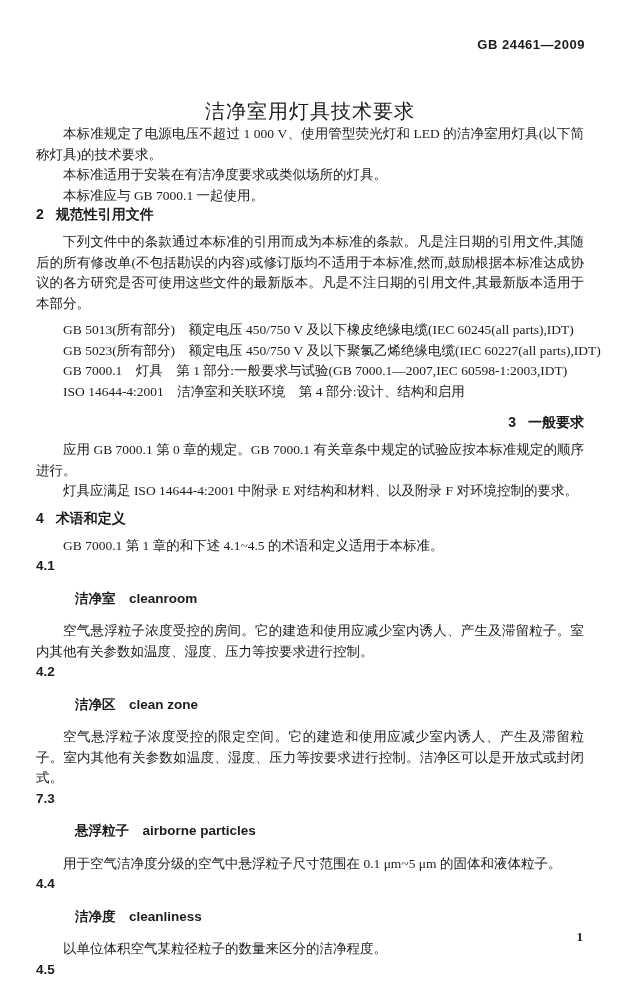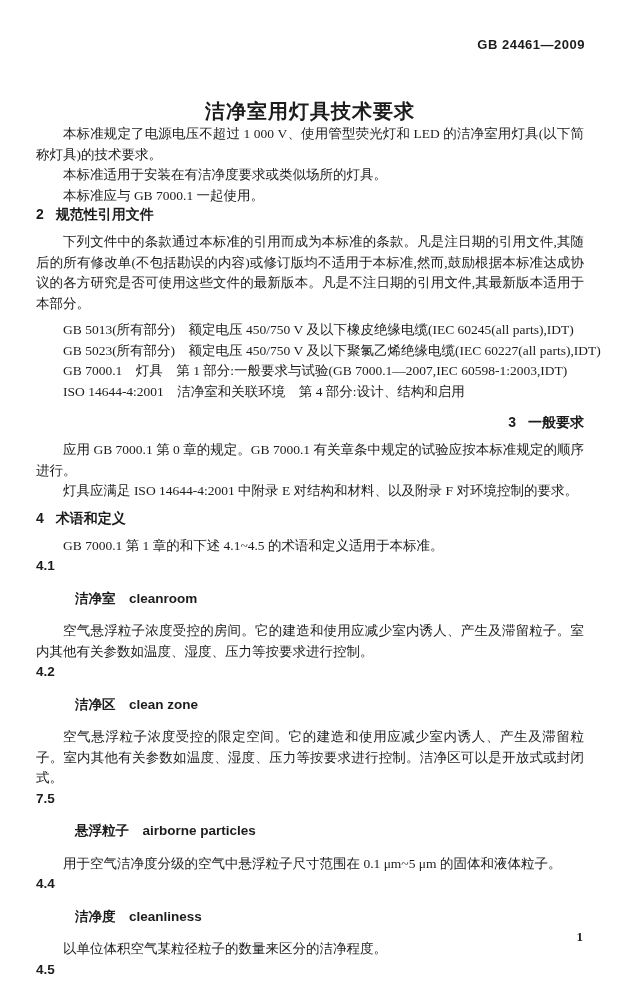--- a/index.html
+++ b/index.html
@@ -23,21 +23,21 @@
     font-size: 13px;
     letter-spacing: 0.5px;
   }
   .content {
     padding: 98px 33px 0 36px;
   }
   .doc-title {
     margin: 0;
     text-align: center;
     font-family: "Liberation Sans", "DejaVu Sans", sans-serif;
-    font-weight: bold;
+    font-weight: normal;
     font-size: 20px;
     line-height: 26px;
     letter-spacing: 1px;
   }
   .sec-h {
     margin: 0 0 9px 0;
     font-family: "Liberation Sans", "DejaVu Sans", sans-serif;
     font-weight: bold;
     font-size: 14px;
     line-height: 17px;
@@ -123,21 +123,21 @@
       <p class="para">空气悬浮粒子浓度受控的房间。它的建造和使用应减少室内诱人、产生及滞留粒子。室内其他有关参数如温度、湿度、压力等按要求进行控制。</p>
     </div>
 
     <div class="term">
       <p class="term-num">4.2</p>
       <p class="term-name"><span class="zh">洁净区</span><span class="en">clean zone</span></p>
       <p class="para">空气悬浮粒子浓度受控的限定空间。它的建造和使用应减少室内诱人、产生及滞留粒子。室内其他有关参数如温度、湿度、压力等按要求进行控制。洁净区可以是开放式或封闭式。</p>
     </div>
 
     <div class="term">
-      <p class="term-num">7.5</p>
+      <p class="term-num">7.3</p>
       <p class="term-name"><span class="zh">悬浮粒子</span><span class="en">airborne particles</span></p>
       <p class="para">用于空气洁净度分级的空气中悬浮粒子尺寸范围在 0.1 μm~5 μm 的固体和液体粒子。</p>
     </div>
 
     <div class="term">
       <p class="term-num">4.4</p>
       <p class="term-name"><span class="zh">洁净度</span><span class="en">cleanliness</span></p>
       <p class="para">以单位体积空气某粒径粒子的数量来区分的洁净程度。</p>
     </div>
 

